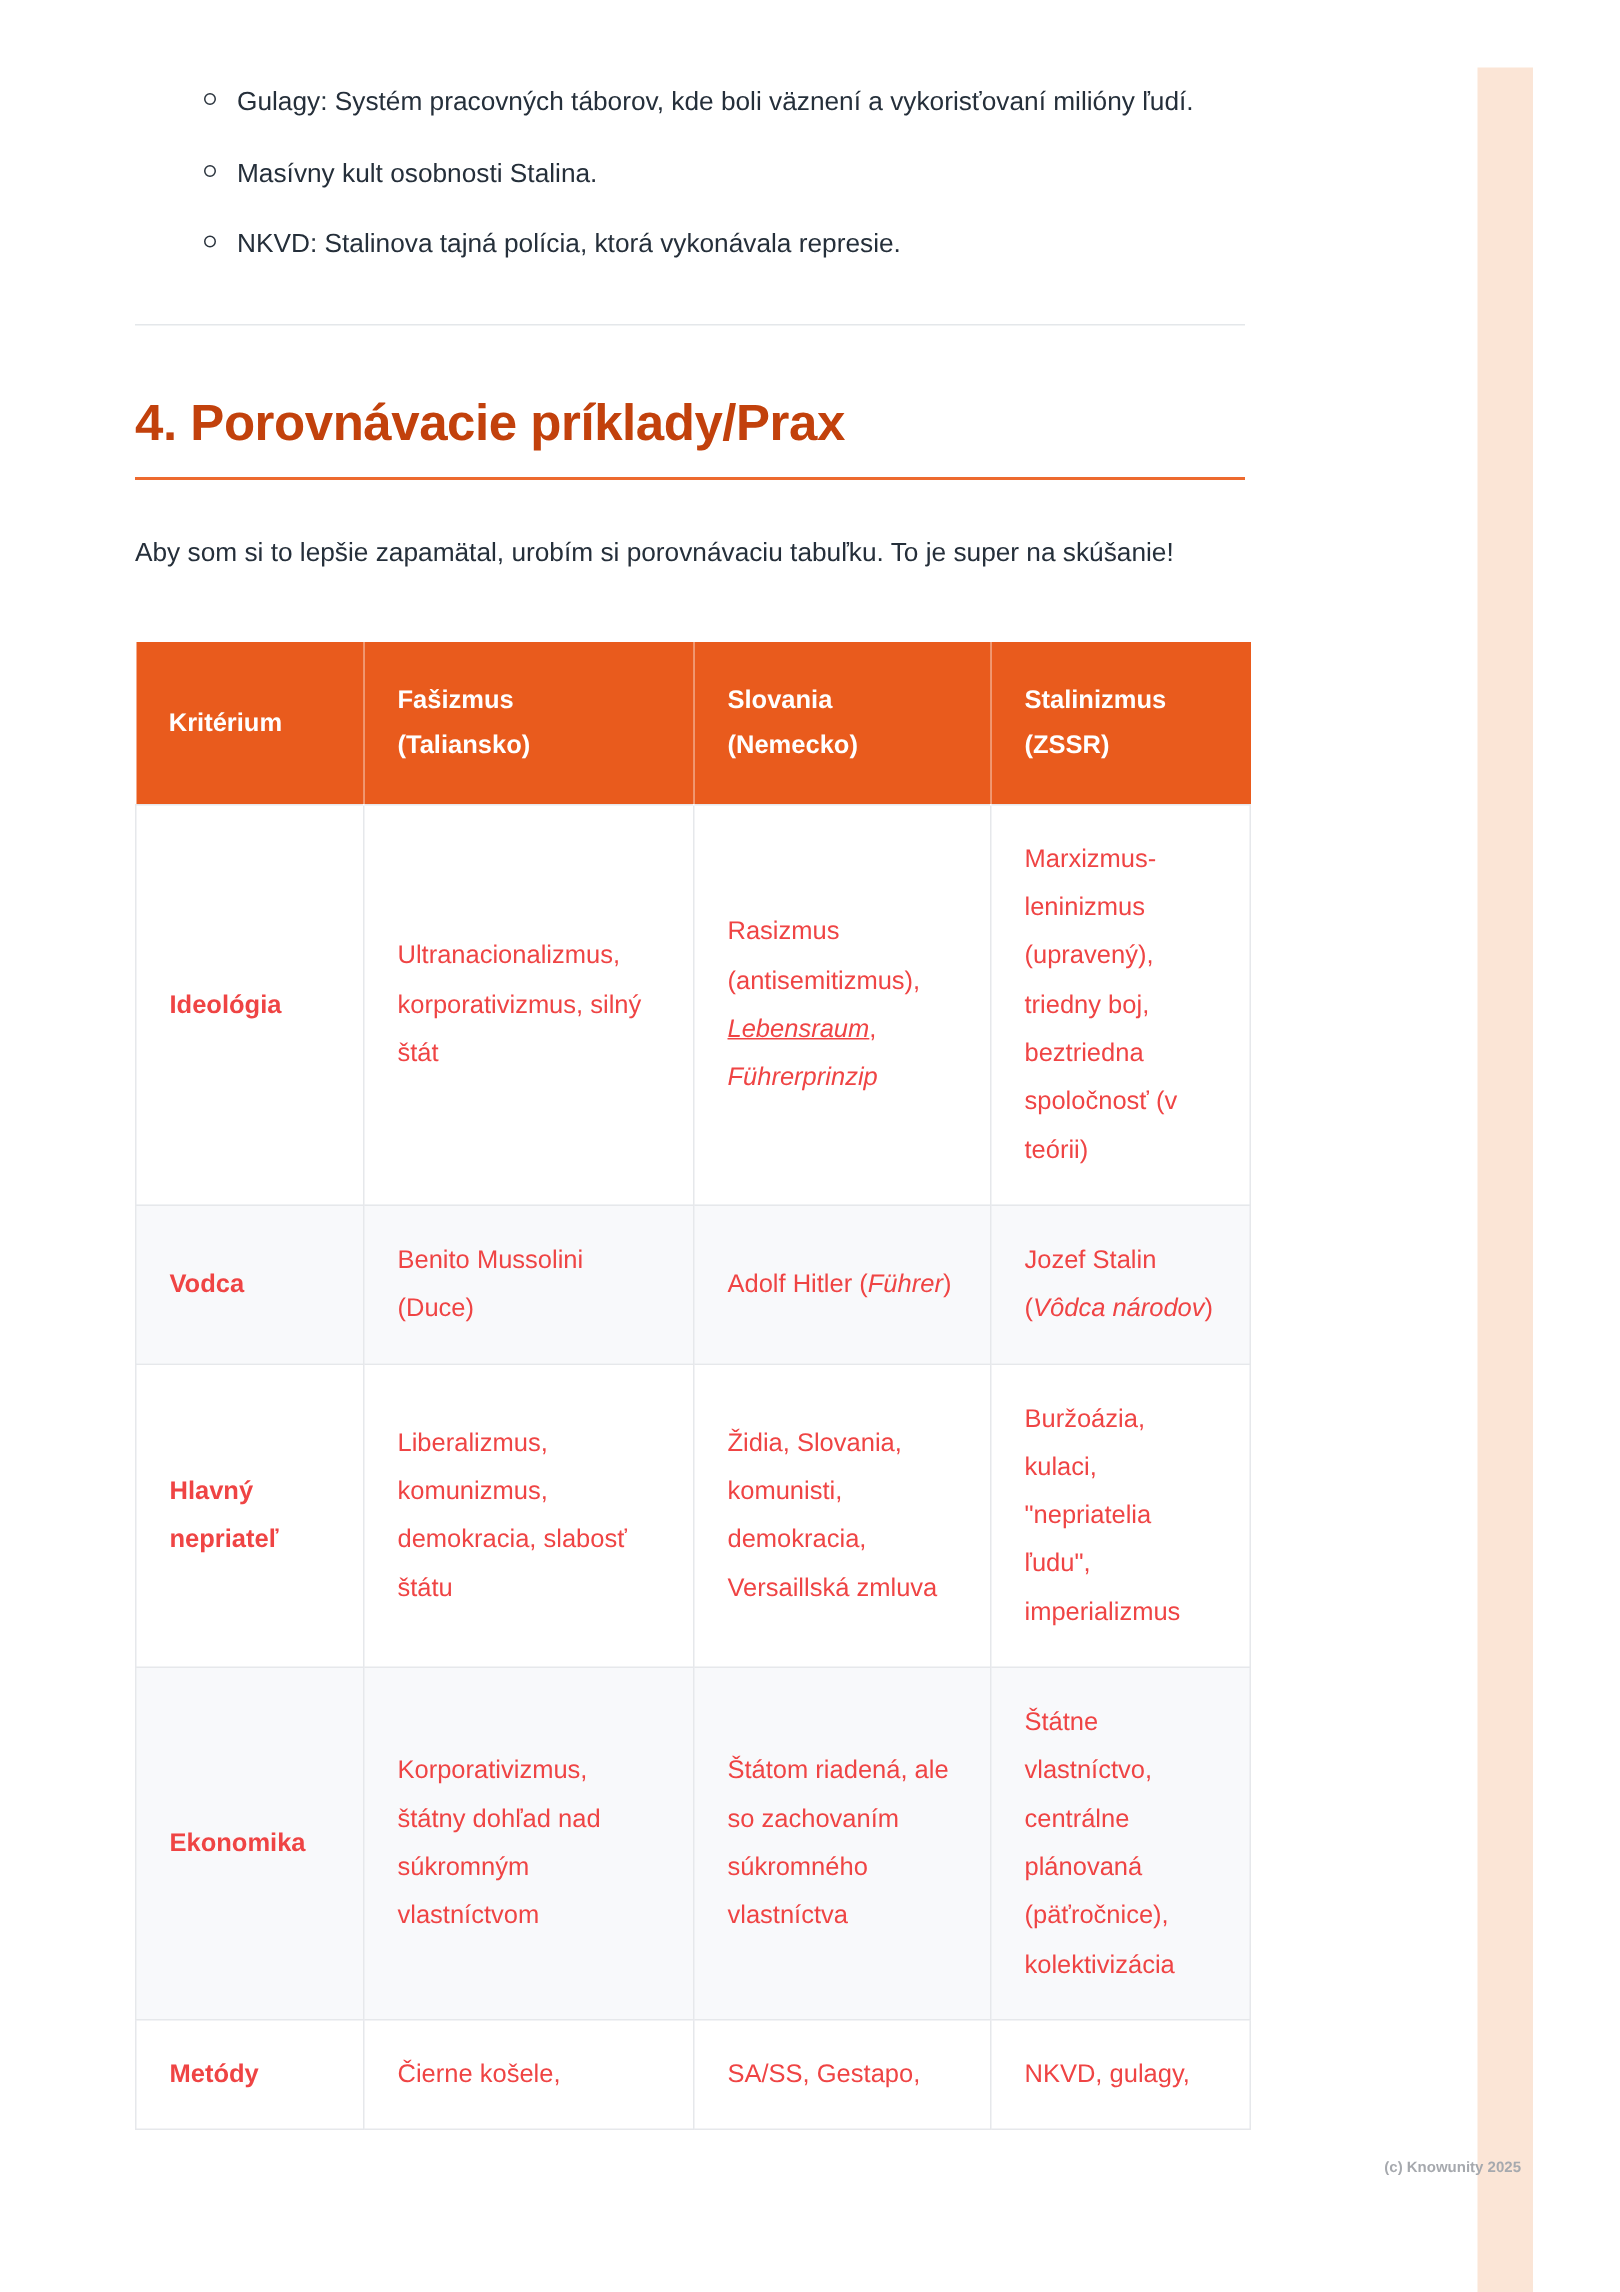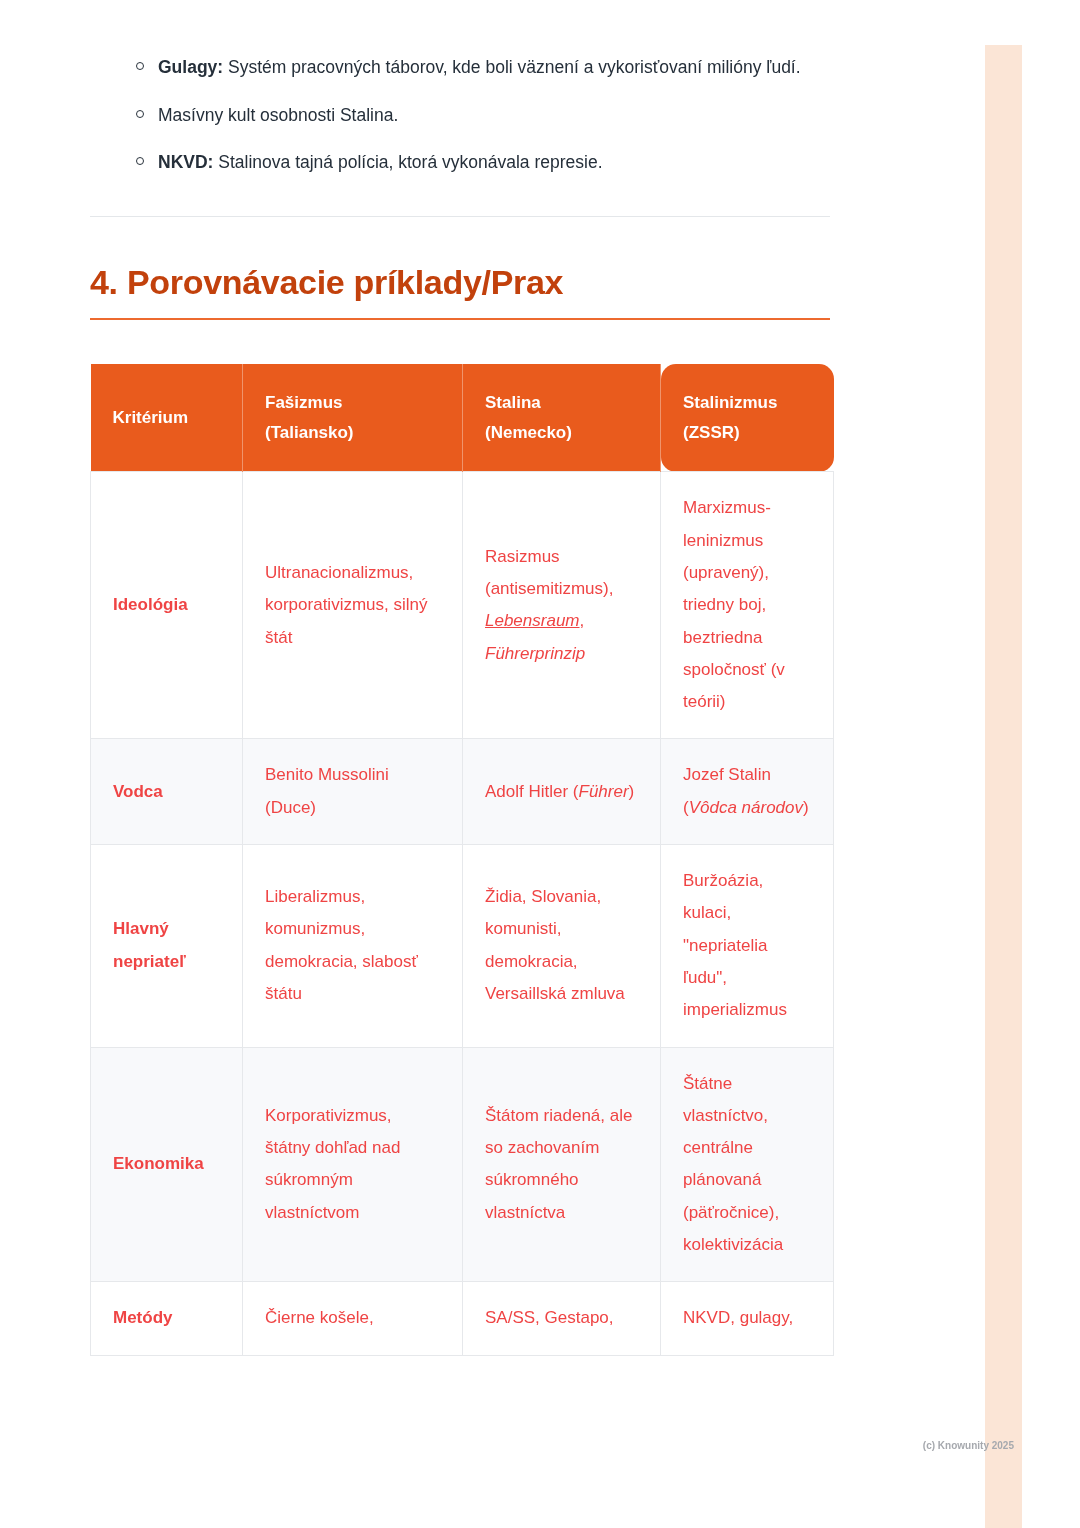--- a/index.html
+++ b/index.html
@@ -43,21 +43,21 @@
   }
   .bullet-circle {
     flex: 0 0 auto;
     width: 8px;
     height: 8px;
     border: 1.6px solid #2a333d;
     border-radius: 50%;
     margin: 10px 14px 0 46px;
   }
   .bullet-body { max-width: 660px; }
-  .bullet-label { font-weight: 700; }
+  .bullet-label { font-weight: 400; }
   
   .divider {
     border: none;
     height: 1px;
     background: #E4E7EA;
     width: 740px;
     margin-top: 38px;
   }
   
   .section-heading {
@@ -87,21 +87,21 @@
   table.compare thead th {
     background: #E95B1D;
     color: #ffffff;
     font-weight: 700;
     text-align: left;
     vertical-align: middle;
     padding: 24px 22px;
     line-height: 1.75;
     border-right: 1px solid rgba(255,255,255,0.35);
   }
-  table.compare thead th:last-child { border-right: none; border-radius: 15px; }
+  table.compare thead th:last-child { border-right: none; }
   .th-sub:empty { display: none; }
   table.compare td {
     border: 1px solid #E6E8EB;
     padding: 20px 22px;
     vertical-align: middle;
     line-height: 1.9;
     color: #ef4444;
   }
   table.compare td.criterion { font-weight: 700; }
   table.compare tbody tr:nth-child(even) { background: #F8F9FB; }
@@ -137,39 +137,40 @@
       <li>
         <span class="bullet-circle"></span>
         <span class="bullet-body"><span class="bullet-label">NKVD:</span><span> Stalinova tajná polícia, ktorá vykonávala represie.</span></span>
       </li>
     </ul>
 
     <hr class="divider">
 
     <h1 class="section-heading">4. Porovnávacie príklady/Prax</h1>
 
+    <p class="intro">Aby som si to lepšie zapamätal, urobím si porovnávaciu tabuľku. To je super na skúšanie!</p>
 
     <table class="compare">
       <colgroup>
         <col style="width:152px">
         <col style="width:220px">
         <col style="width:198px">
         <col style="width:173px">
       </colgroup>
       <thead>
         <tr>
           <th>
               <div class="th-title">Kritérium</div>
             </th>
           <th>
               <div class="th-title">Fašizmus</div>
               <div class="th-sub">(Taliansko)</div>
             </th>
           <th>
-              <div class="th-title">Stalina</div>
+              <div class="th-title">Slovania</div>
               <div class="th-sub">(Nemecko)</div>
             </th>
           <th>
               <div class="th-title">Stalinizmus</div>
               <div class="th-sub">(ZSSR)</div>
             </th>
         </tr>
       </thead>
       <tbody>
           <tr>

